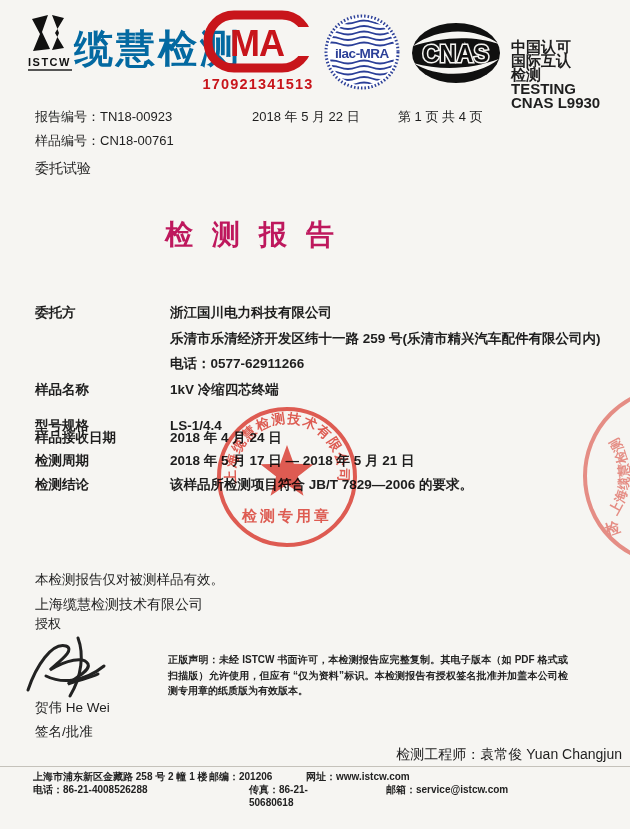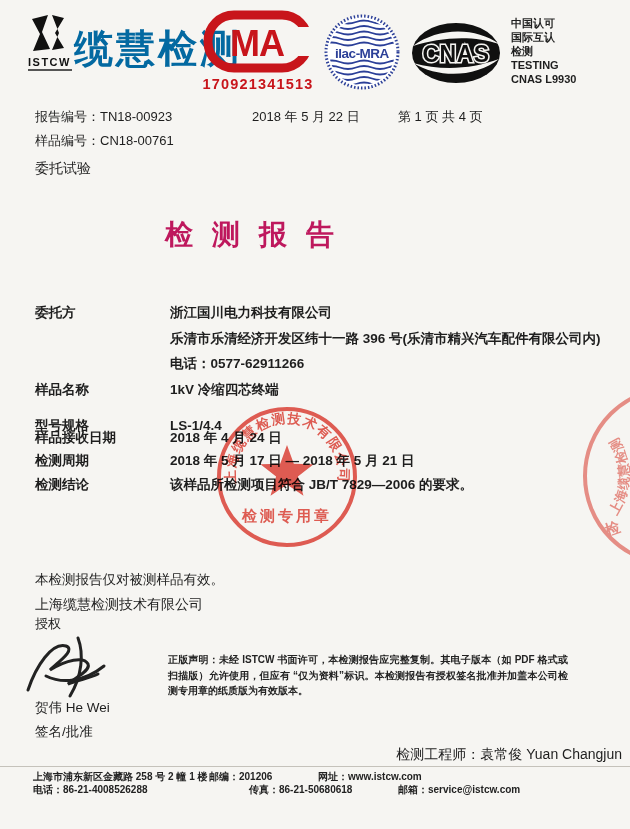--- a/index.html
+++ b/index.html
@@ -8,37 +8,37 @@
     overflow:hidden;font-family:"Liberation Sans",sans-serif;color:#1e1e1e;
   }
   .abs{position:absolute;white-space:nowrap;}
   .b{font-weight:400;}
   .fs13{font-size:13px;}
   .fs14{font-size:14px;}
   
   .brand-cn{font-size:39px;font-weight:900;letter-spacing:3px;color:#0369a1;}
   .istcw-abbr{font-size:11px;font-weight:800;letter-spacing:1.5px;color:#111;}
   .istcw-tagline{width:44px;height:2px;background:#555;margin-top:1px;}
-  .accred{line-height:14px;font-size:11px;font-weight:700;}
+  .accred{line-height:14px;font-size:15px;font-weight:700;margin-top:24px;}
   .accred .cn{font-family:"Liberation Serif",serif;}
   
   .doc-title{font-family:"Liberation Serif",serif;font-size:28px;font-weight:700;letter-spacing:6px;color:#be185d;}
   
   .frow{position:absolute;left:35px;white-space:nowrap;font-size:13.5px;font-weight:700;}
   .frow .lab{display:inline-block;width:135px;}
   
   .seal{pointer-events:none;mix-blend-mode:multiply;}
   
   .notice{
     position:absolute;left:168px;top:652px;width:400px;white-space:normal;
     font-size:10px;line-height:15.5px;font-weight:600;color:#232323;text-align:justify;
   }
   .footer-row{position:absolute;left:33px;display:flex;font-size:10px;font-weight:700;color:#222;}
   .footer-row .c1{width:176px;}
-  .footer-row .c2{width:109px;}
+  .footer-row .c2{width:97px;}
   .divider{position:absolute;left:0;top:766px;width:630px;height:1px;background:#c5c2bb;}
 </style>
 </head>
 <body>
 
 <div class="page">
 
   <div class="abs" style="left:28px;top:14px;">
     <svg width="38" height="38" viewBox="0 0 38 38">
       <path d="M4,5 L20,1 L14,18 L22,35 L5,37 L12,20 Z" fill="#111"></path>
@@ -109,21 +109,21 @@
   </div>
 
   <div class="abs b fs14" style="left:35px;top:160px;">委托试验</div>
 
   <div class="abs doc-title" style="left:0;top:216px;width:505px;text-align:center;">检  测  报  告</div>
 
   <div class="frow" style="top:304px;">
     <span class="lab">委托方</span><span>浙江国川电力科技有限公司</span>
   </div>
   <div class="frow" style="top:330px;">
-    <span class="lab"></span><span>乐清市乐清经济开发区纬十一路 396 号(乐清市精兴汽车配件有限公司内)</span>
+    <span class="lab"></span><span>乐清市乐清经济开发区纬十一路 259 号(乐清市精兴汽车配件有限公司内)</span>
   </div>
   <div class="frow" style="top:355px;">
     <span class="lab"></span><span>电话：0577-62911266</span>
   </div>
   <div class="frow" style="top:381px;">
     <span class="lab">样品名称</span><span>1kV 冷缩四芯终端</span>
   </div>
   <div class="frow" style="top:417px;">
     <span class="lab">型号规格</span><span>LS-1/4.4</span>
   </div>

